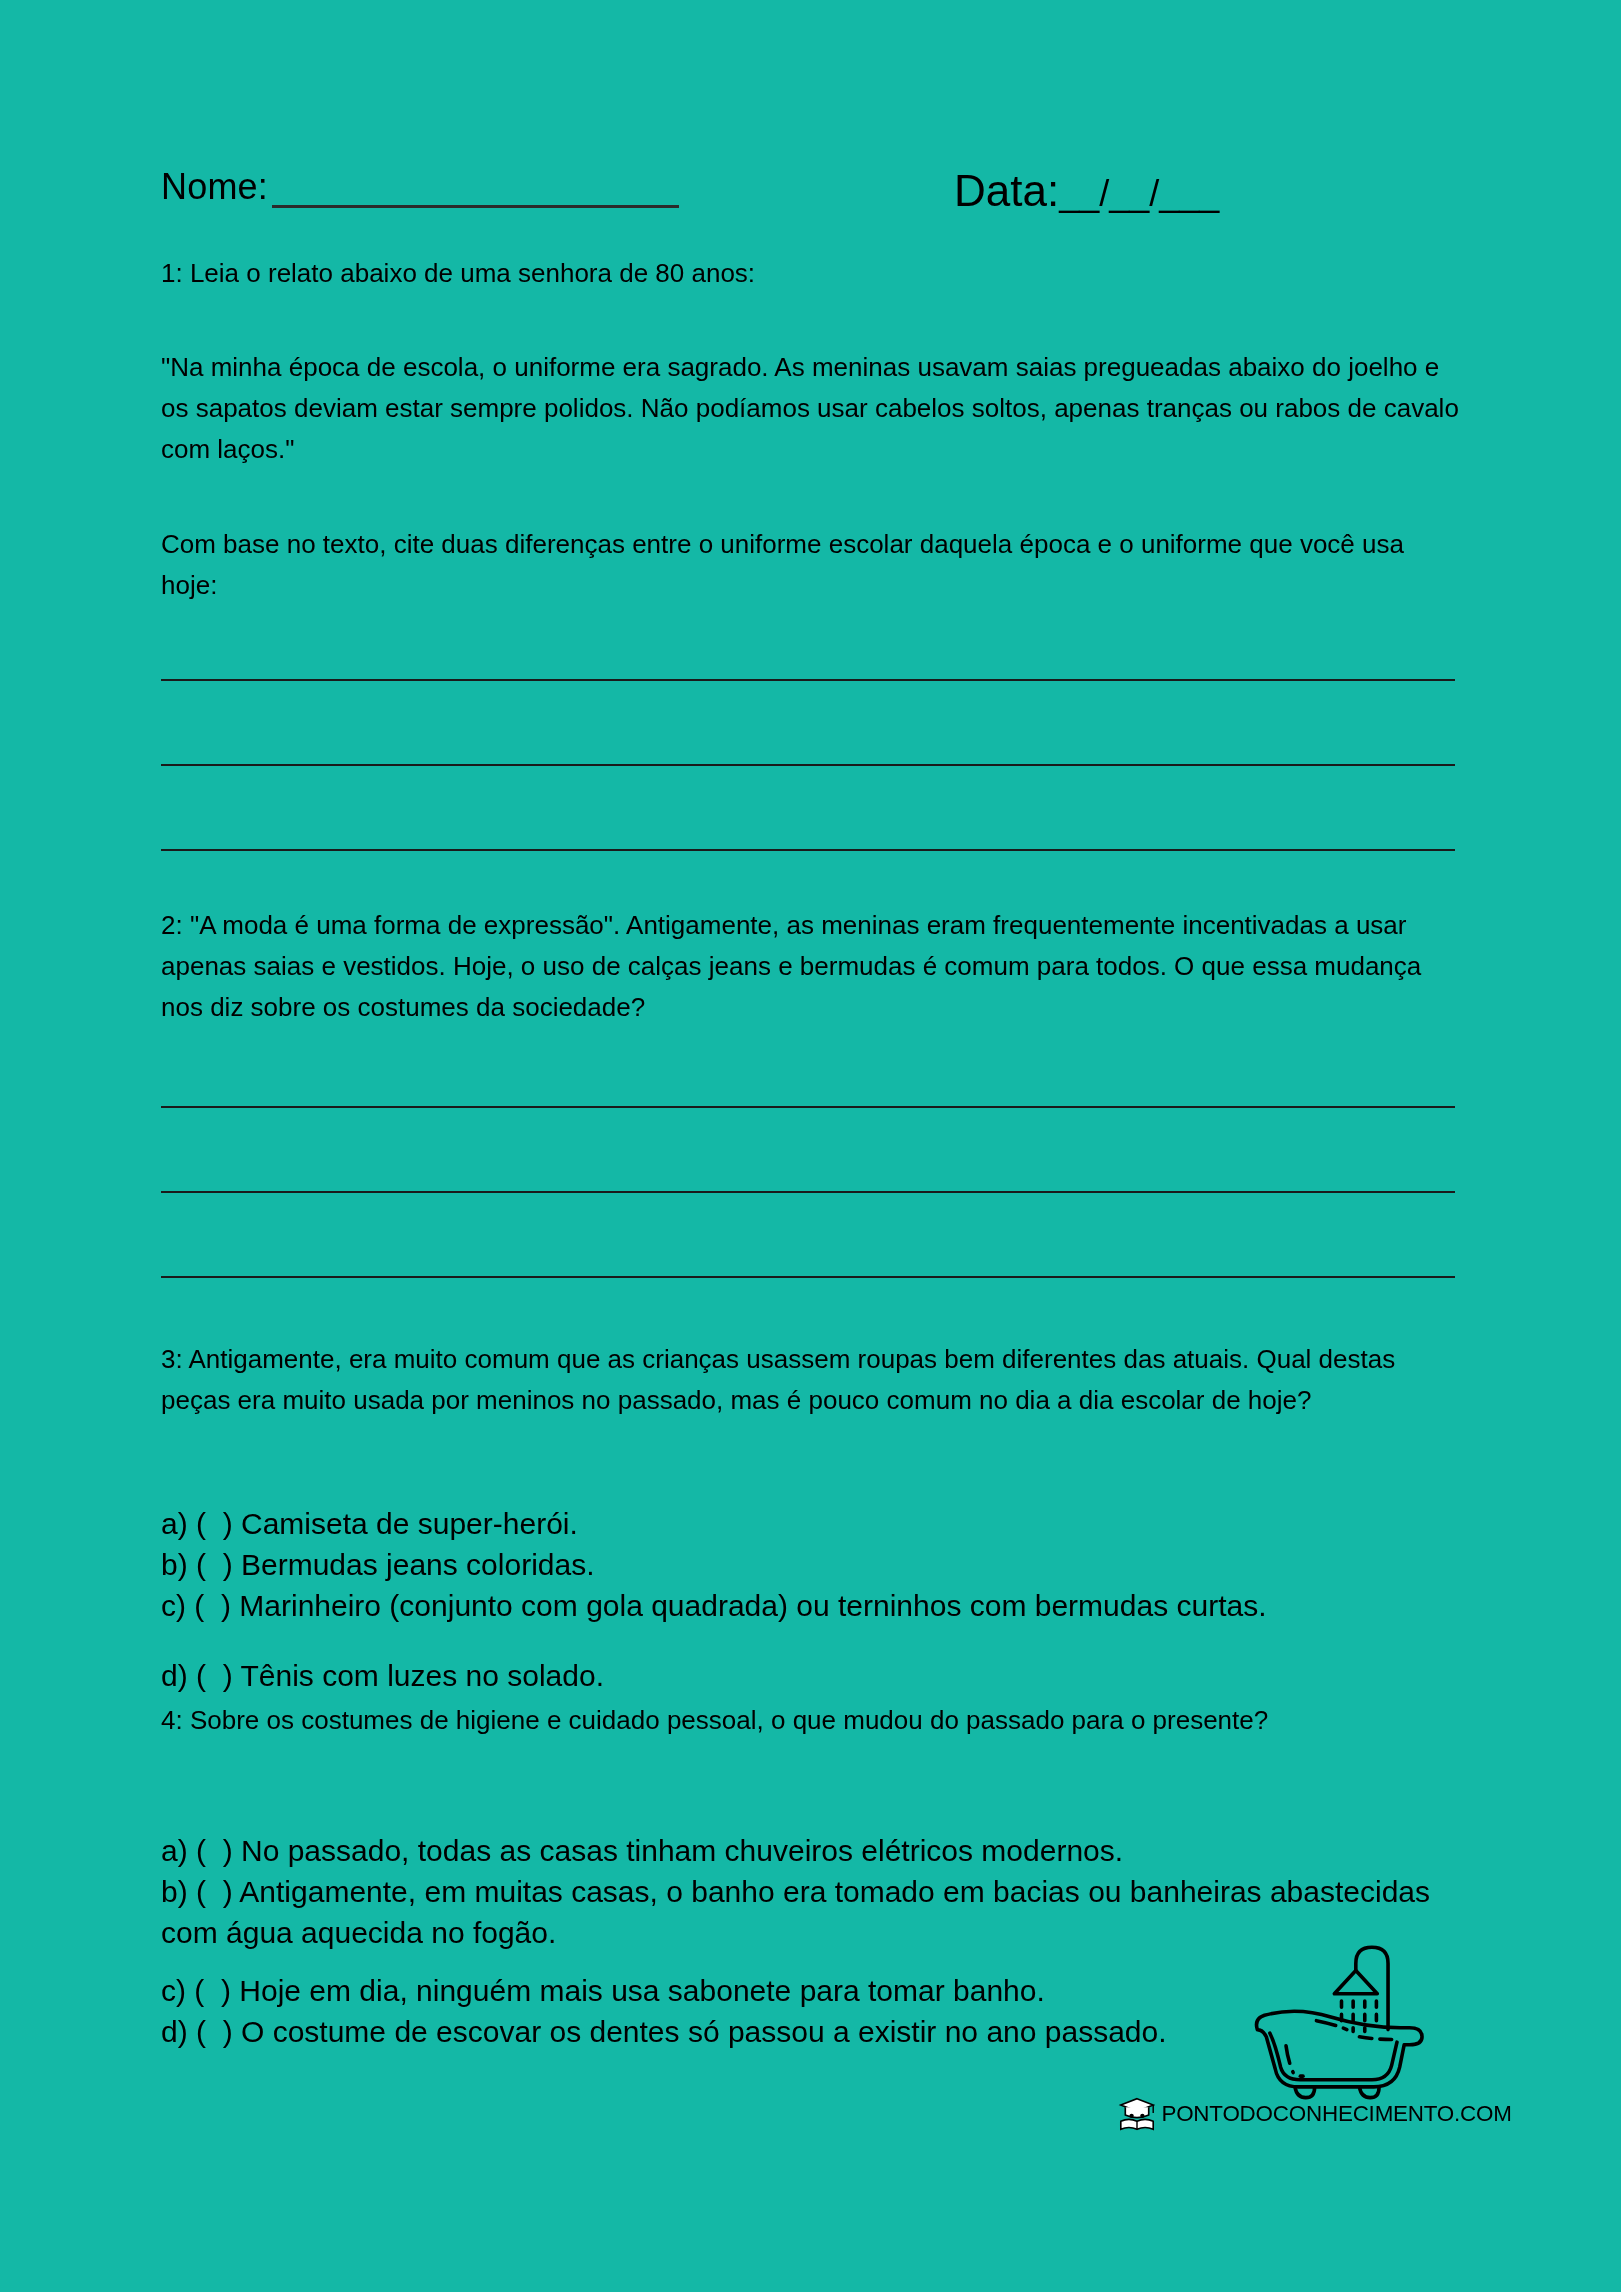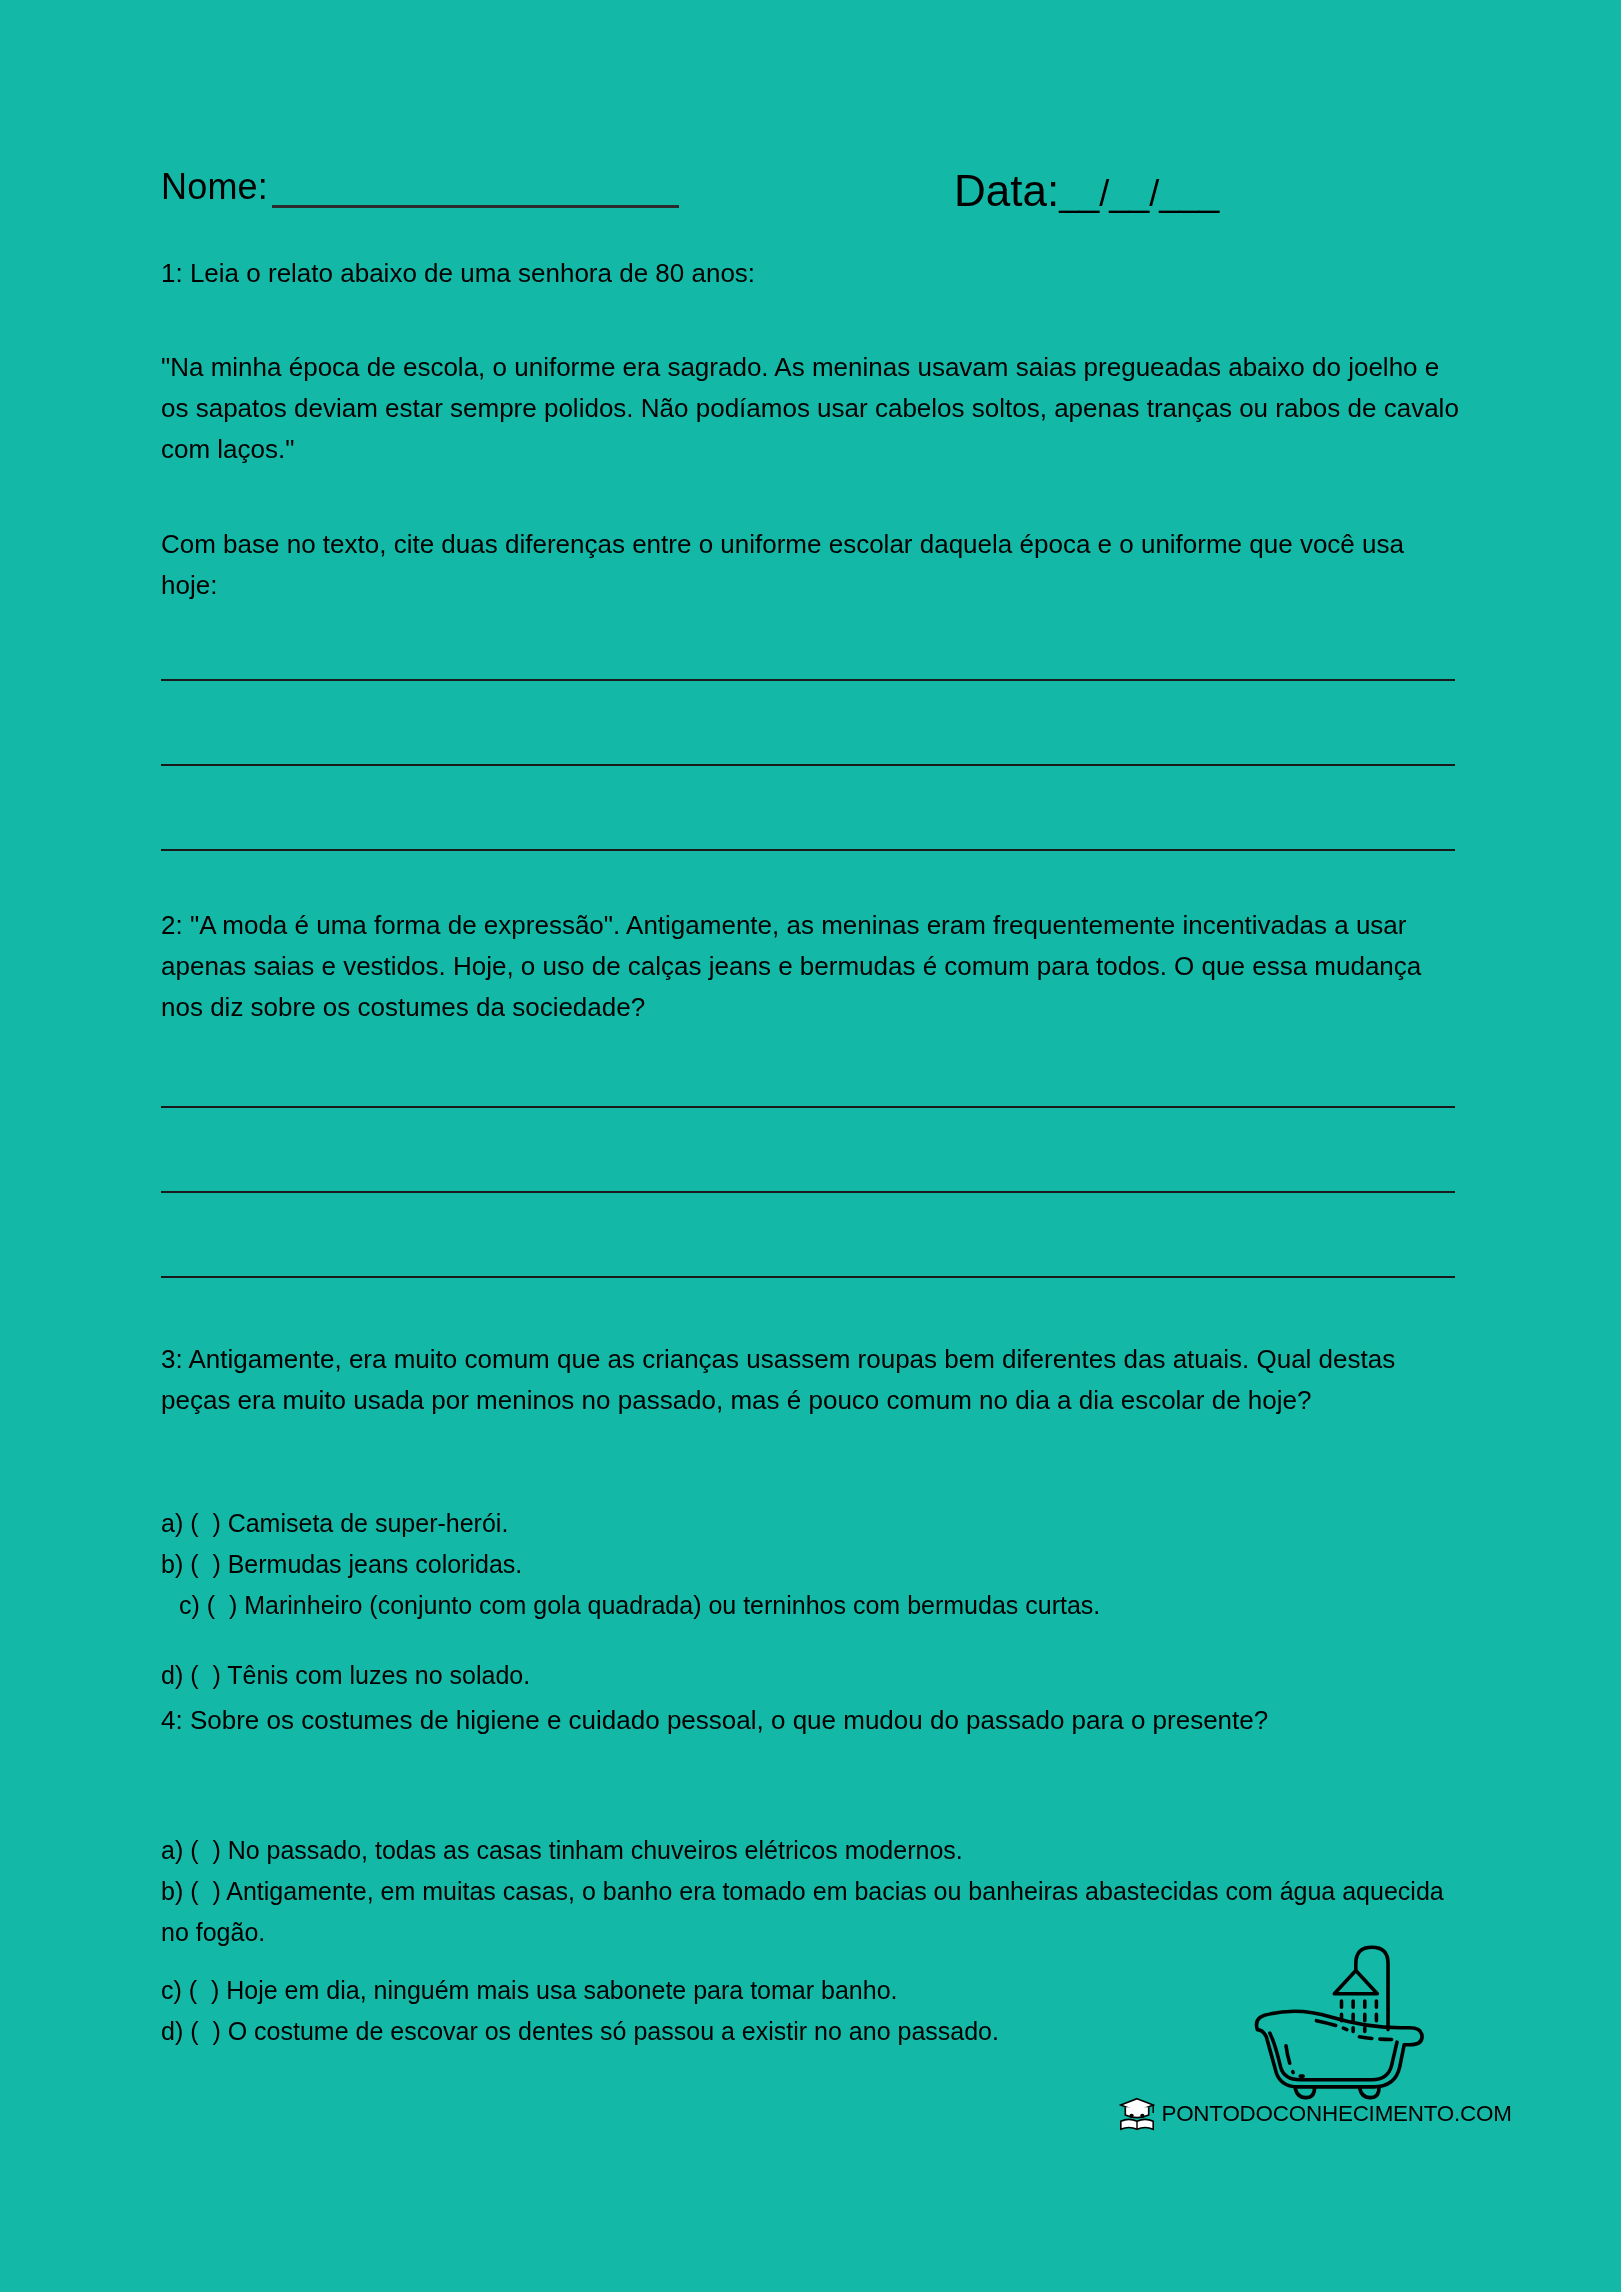--- a/index.html
+++ b/index.html
@@ -84,21 +84,21 @@
     width: 1299px;
     text-align: left;
     white-space: pre-wrap;
   }
   .qtext.narrow {
     width: 1254px;
   }
 
   .opt {
     position: absolute;
-    font-size: 25px;
+    font-size: 30px;
     line-height: 41px;
     width: 1299px;
     white-space: pre-wrap;
   }
 
   
   .ansline {
     position: absolute;
     left: 0;
     width: 1294px;
@@ -164,21 +164,21 @@
     <div class="qtext" style="top:905px;">2: "A moda é uma forma de expressão". Antigamente, as meninas eram frequentemente incentivadas a usar apenas saias e vestidos. Hoje, o uso de calças jeans e bermudas é comum para todos. O que essa mudança nos diz sobre os costumes da sociedade?</div>
 
     <div class="ansline" style="top:1106px;"></div>
     <div class="ansline" style="top:1191px;"></div>
     <div class="ansline" style="top:1276px;"></div>
 
     <div class="qtext" style="top:1327px;margin-top:12px;">3: Antigamente, era muito comum que as crianças usassem roupas bem diferentes das atuais. Qual destas peças era muito usada por meninos no passado, mas é pouco comum no dia a dia escolar de hoje?</div>
 
     <div class="opt" style="top:1503px;">a) (  ) Camiseta de super-herói.</div>
     <div class="opt" style="top:1544px;">b) (  ) Bermudas jeans coloridas.</div>
-    <div class="opt" style="top:1585px;margin-left:18px;">c) (  ) Marinheiro (conjunto com gola quadrada) ou terninhos com bermudas curtas.</div>
+    <div class="opt" style="top:1585px;">c) (  ) Marinheiro (conjunto com gola quadrada) ou terninhos com bermudas curtas.</div>
     <div class="opt" style="top:1626px;margin-top:29px;">d) (  ) Tênis com luzes no solado.</div>
 
     <div class="qtext narrow" style="top:1700px;">4: Sobre os costumes de higiene e cuidado pessoal, o que mudou do passado para o presente?</div>
 
     <div class="opt" style="top:1830px;">a) (  ) No passado, todas as casas tinham chuveiros elétricos modernos.</div>
     <div class="opt" style="top:1871px;">b) (  ) Antigamente, em muitas casas, o banho era tomado em bacias ou banheiras abastecidas com água aquecida no fogão.</div>
     <div class="opt" style="top:1970px;">c) (  ) Hoje em dia, ninguém mais usa sabonete para tomar banho.</div>
     <div class="opt" style="top:2011px;">d) (  ) O costume de escovar os dentes só passou a existir no ano passado.</div>
 
   </div>

